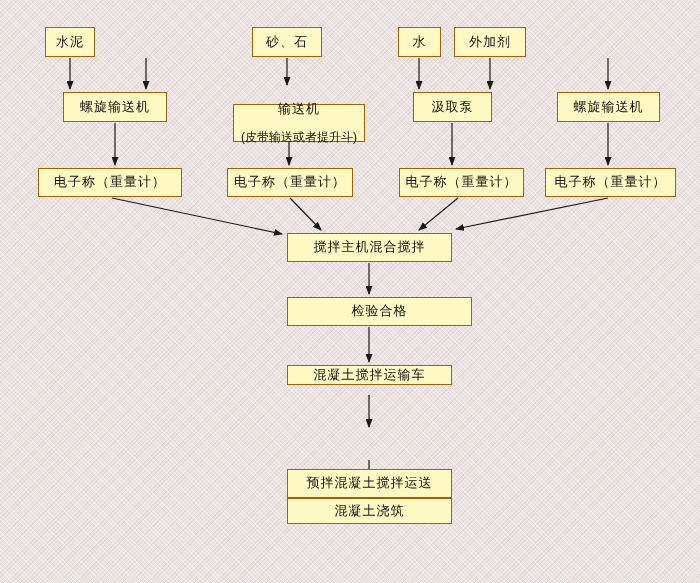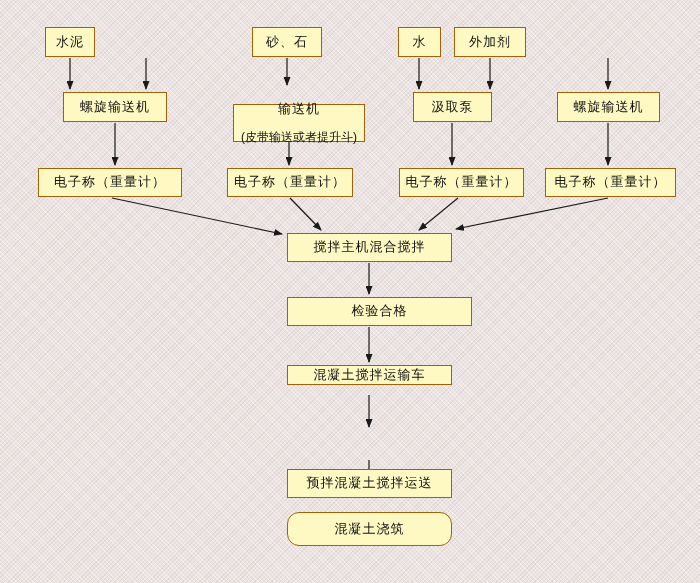--- a/index.html
+++ b/index.html
@@ -63,21 +63,21 @@
   
   .b-scale1 { left:38px;  top:168px; width:144px; height:29px; }
   .b-scale2 { left:227px; top:168px; width:126px; height:29px; }
   .b-scale3 { left:399px; top:168px; width:125px; height:29px; }
   .b-scale4 { left:545px; top:168px; width:131px; height:29px; }
   
   .b-mixer     { left:287px; top:233px; width:165px; height:29px; }
   .b-inspect   { left:287px; top:297px; width:185px; height:29px; }
   .b-truck     { left:287px; top:365px; width:165px; height:20px; }
   .b-transport { left:287px; top:430px; width:165px; height:29px;margin-top:39px; }
-  .b-pour      { left:287px; top:512px; width:165px; height:34px;border-radius:12px; }
+  .b-pour      { left:287px; top:498px; width:165px; height:26px; }
 </style>
 </head>
 <body>
 
 <div class="canvas">
 
   <svg class="arrows" width="700" height="583" viewBox="0 0 700 583">
     <defs>
       <marker id="arr" markerWidth="9" markerHeight="7" refX="8" refY="3.5" orient="auto" markerUnits="userSpaceOnUse">
         <path d="M0,0 L9,3.5 L0,7 Z" fill="#1a1a1a"></path>

